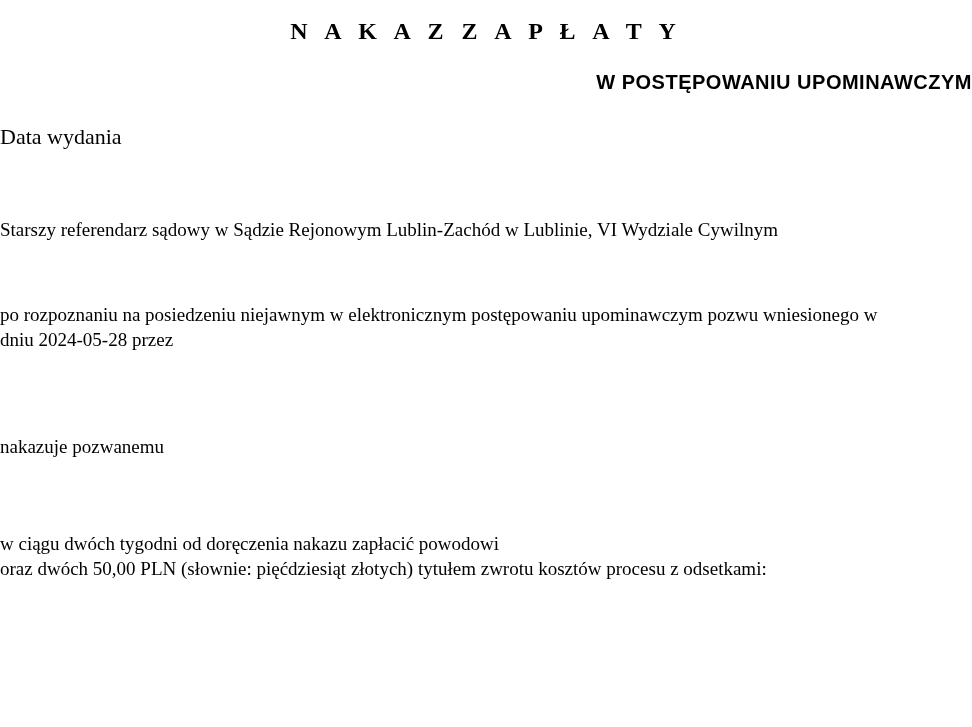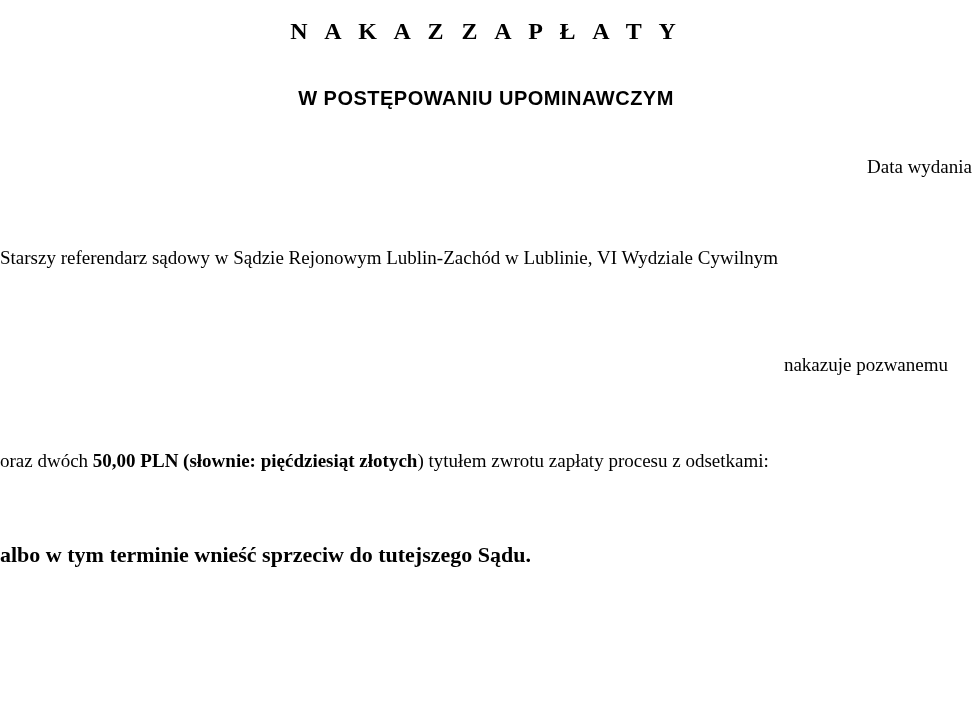--- a/index.html
+++ b/index.html
@@ -24,82 +24,84 @@
   .title-main {
     text-align: center;
     font-family: "Liberation Serif", serif;
     font-weight: bold;
     font-size: 24px;
     letter-spacing: 6px;
     margin: 0;
     padding-top: 18px;
   }
   .title-sub {
-    text-align: center;
+    text-align: right;
     font-family: "Liberation Sans", sans-serif;
     font-weight: bold;
     font-size: 20px;
     letter-spacing: 0.5px;
-    margin: 16px;
+    margin: 0;
     padding-top: 26px;
   }
   .date-line {
-    text-align: right;
-    font-size: 19px;
+    font-size: 22px;
     padding-top: 30px;
   }
   .body-block {
     padding-right: 24px;
     font-size: 19px;
     line-height: 1.35;
   }
   .p-court {
     padding-top: 48px;
   }
   .p-recognition {
     padding-top: 40px;
     max-width: 920px;
   }
   .p-orders {
     padding-top: 62px;
-    text-align: right;
   }
   .p-payment {
     padding-top: 52px;
   }
   .p-payment div {
     white-space: nowrap;
   }
   .p-final {
     padding-top: 44px;
     font-size: 22px;
     font-weight: bold;
   }
   b {
-    font-weight: bold;
+    font-weight: normal;
   }
 </style>
 </head>
 <body>
 
 <div class="page">
 
   <h1 class="title-main">N A K A Z   Z A P Ł A T Y</h1>
 
   <h2 class="title-sub">W  POSTĘPOWANIU  UPOMINAWCZYM</h2>
 
   <div class="date-line">Data wydania</div>
 
   <div class="body-block">
 
     <p class="p-court">Starszy referendarz sądowy w Sądzie Rejonowym Lublin-Zachód w Lublinie, VI Wydziale Cywilnym</p>
 
+    <p class="p-recognition">
+      <span>po rozpoznaniu na posiedzeniu niejawnym w elektronicznym postępowaniu upominawczym pozwu wniesionego w</span><br>
+      <span>dniu  2024-05-28 przez</span>
+    </p>
 
     <p class="p-orders">nakazuje pozwanemu</p>
 
     <div class="p-payment">
-      <div><span>oraz dwóch </span><b>50,00 PLN (słownie: pięćdziesiąt złotych</b><span>) tytułem zwrotu zapłaty procesu z odsetkami:</span></div>
+      <div>w ciągu dwóch tygodni od doręczenia nakazu zapłacić powodowi</div>
+      <div><span>oraz dwóch </span><b>50,00 PLN (słownie: pięćdziesiąt złotych</b><span>) tytułem zwrotu kosztów procesu z odsetkami:</span></div>
     </div>
 
-    <p class="p-final">albo w tym terminie wnieść sprzeciw do tutejszego Sądu.</p>
 
   </div>
 </div>
 
 </body></html>

